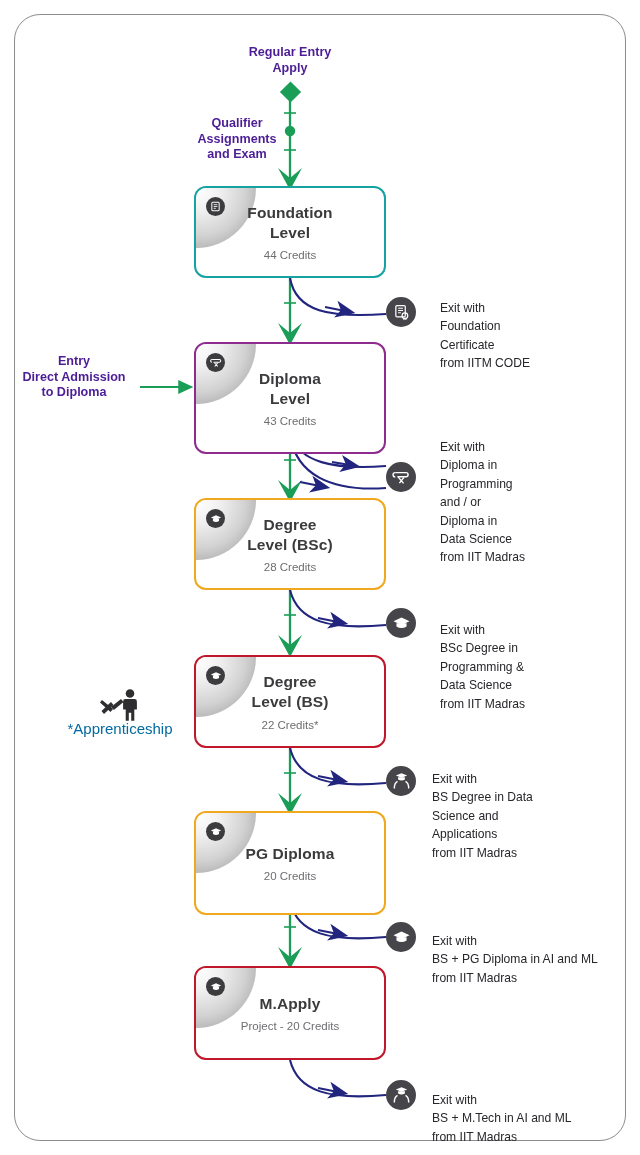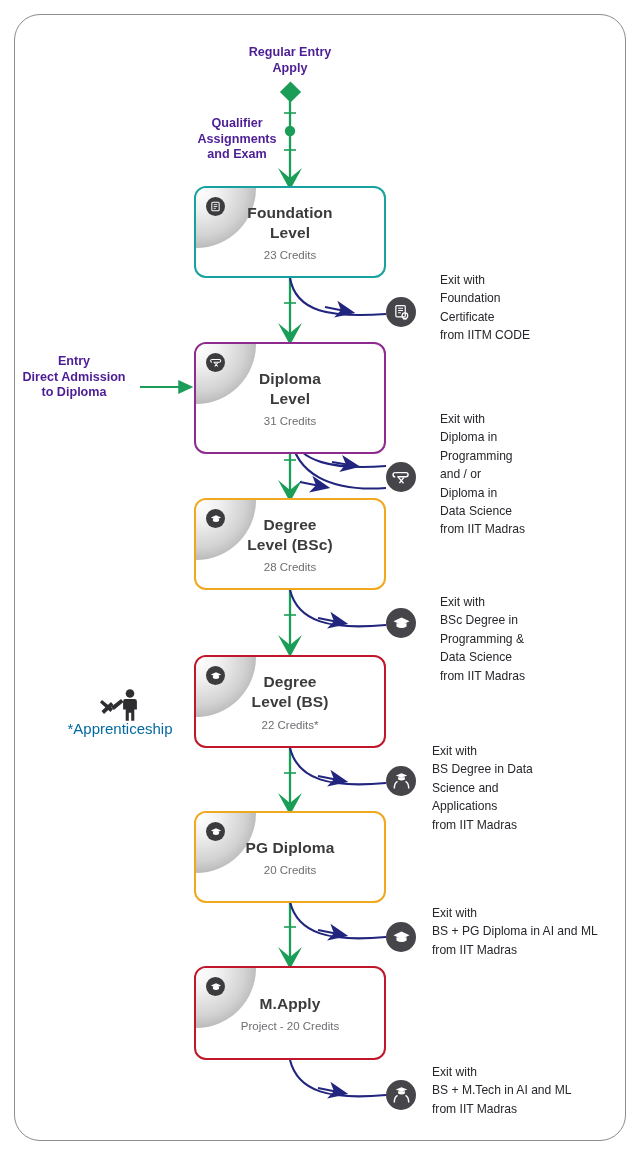--- a/index.html
+++ b/index.html
@@ -35,21 +35,21 @@
     z-index:1;
   }
   .corner .badge{
     position:absolute;left:10px;top:9px;width:19px;height:19px;border-radius:50%;
     background:#3c3c3e;display:flex;align-items:center;justify-content:center;
   }
   .corner .badge svg{display:block;}
 
   
   .lbl{position:absolute;font-size:12.6px;font-weight:bold;color:#4c1d95;line-height:1.24;text-align:center;}
-  .exit{position:absolute;font-size:12.1px;color:#26262b;line-height:1.52;text-align:left;white-space:pre-line;}
+  .exit{position:absolute;font-size:12.1px;color:#26262b;line-height:1.52;text-align:left;white-space:pre-line;margin-top:28px;}
   .exit-ico{
     position:absolute;width:30px;height:30px;border-radius:50%;
     background:#46464a;display:flex;align-items:center;justify-content:center;
   }
   .exit-ico svg{display:block;}
   .appr{position:absolute;font-size:15px;color:#0369a1;text-align:center;white-space:nowrap;}
   .appr-ico{position:absolute;}
 </style>
 </head>
 <body>
@@ -157,34 +157,34 @@
 <div class="node" style="left:194px;top:186px;height:92px;border:2.2px solid #17a2a2;">
   <div class="corner">
     <div class="badge">
       <svg width="11" height="11" viewBox="0 0 12 12">
           <rect x="2" y="1.4" width="8" height="9.2" rx="1.1" fill="none" stroke="#fff" stroke-width="1.1"></rect>
           <path d="M4,4 h4 M4,6 h4 M4,8 h2.4" stroke="#fff" stroke-width="0.9"></path>
         </svg>
     </div>
   </div>
   <div class="title">Foundation<br>Level</div>
-  <div class="credits">23 Credits</div>
+  <div class="credits">44 Credits</div>
 </div>
 
 <div class="node" style="left:194px;top:342px;height:112px;border:2.2px solid #8e2b8e;">
   <div class="corner">
     <div class="badge">
       <svg width="12" height="11" viewBox="0 0 13 12">
           <path d="M2.2,2.6 h8 a1.5,1.5 0 0 1 0,3 h-6.4" fill="none" stroke="#fff" stroke-width="1.1"></path>
           <path d="M2.2,2.6 a1.6,1.6 0 0 0 0,3.2 M4.5,6 l4,4.4 M8.5,6.2 l-3.4,4.2" stroke="#fff" stroke-width="1.1" fill="none"></path>
         </svg>
     </div>
   </div>
   <div class="title">Diploma<br>Level</div>
-  <div class="credits">31 Credits</div>
+  <div class="credits">43 Credits</div>
 </div>
 
 <div class="node" style="left:194px;top:498px;height:92px;border:2.2px solid #f0a81e;">
   <div class="corner">
     <div class="badge">
       <svg width="12" height="10" viewBox="0 0 13 10">
           <path d="M1,3.5 L6.5,1 L12,3.5 L6.5,6 Z" fill="#fff"></path>
           <path d="M3.2,5 v2.2 q3.3,2 6.6,0 v-2.2" fill="#fff"></path>
         </svg>
     </div>
@@ -199,21 +199,21 @@
       <svg width="12" height="10" viewBox="0 0 13 10">
           <path d="M1,3.5 L6.5,1 L12,3.5 L6.5,6 Z" fill="#fff"></path>
           <path d="M3.2,5 v2.2 q3.3,2 6.6,0 v-2.2" fill="#fff"></path>
         </svg>
     </div>
   </div>
   <div class="title">Degree<br>Level (BS)</div>
   <div class="credits">22 Credits*</div>
 </div>
 
-<div class="node" style="left:194px;top:811px;height:92px;border:2.2px solid #f0a81e;align-items:center;">
+<div class="node" style="left:194px;top:811px;height:104px;border:2.2px solid #f0a81e;align-items:center;">
   <div class="corner">
     <div class="badge">
       <svg width="12" height="10" viewBox="0 0 13 10">
           <path d="M1,3.5 L6.5,1 L12,3.5 L6.5,6 Z" fill="#fff"></path>
           <path d="M3.2,5 v2.2 q3.3,2 6.6,0 v-2.2" fill="#fff"></path>
         </svg>
     </div>
   </div>
   <div class="title">PG Diploma</div>
   <div class="credits">20 Credits</div>

